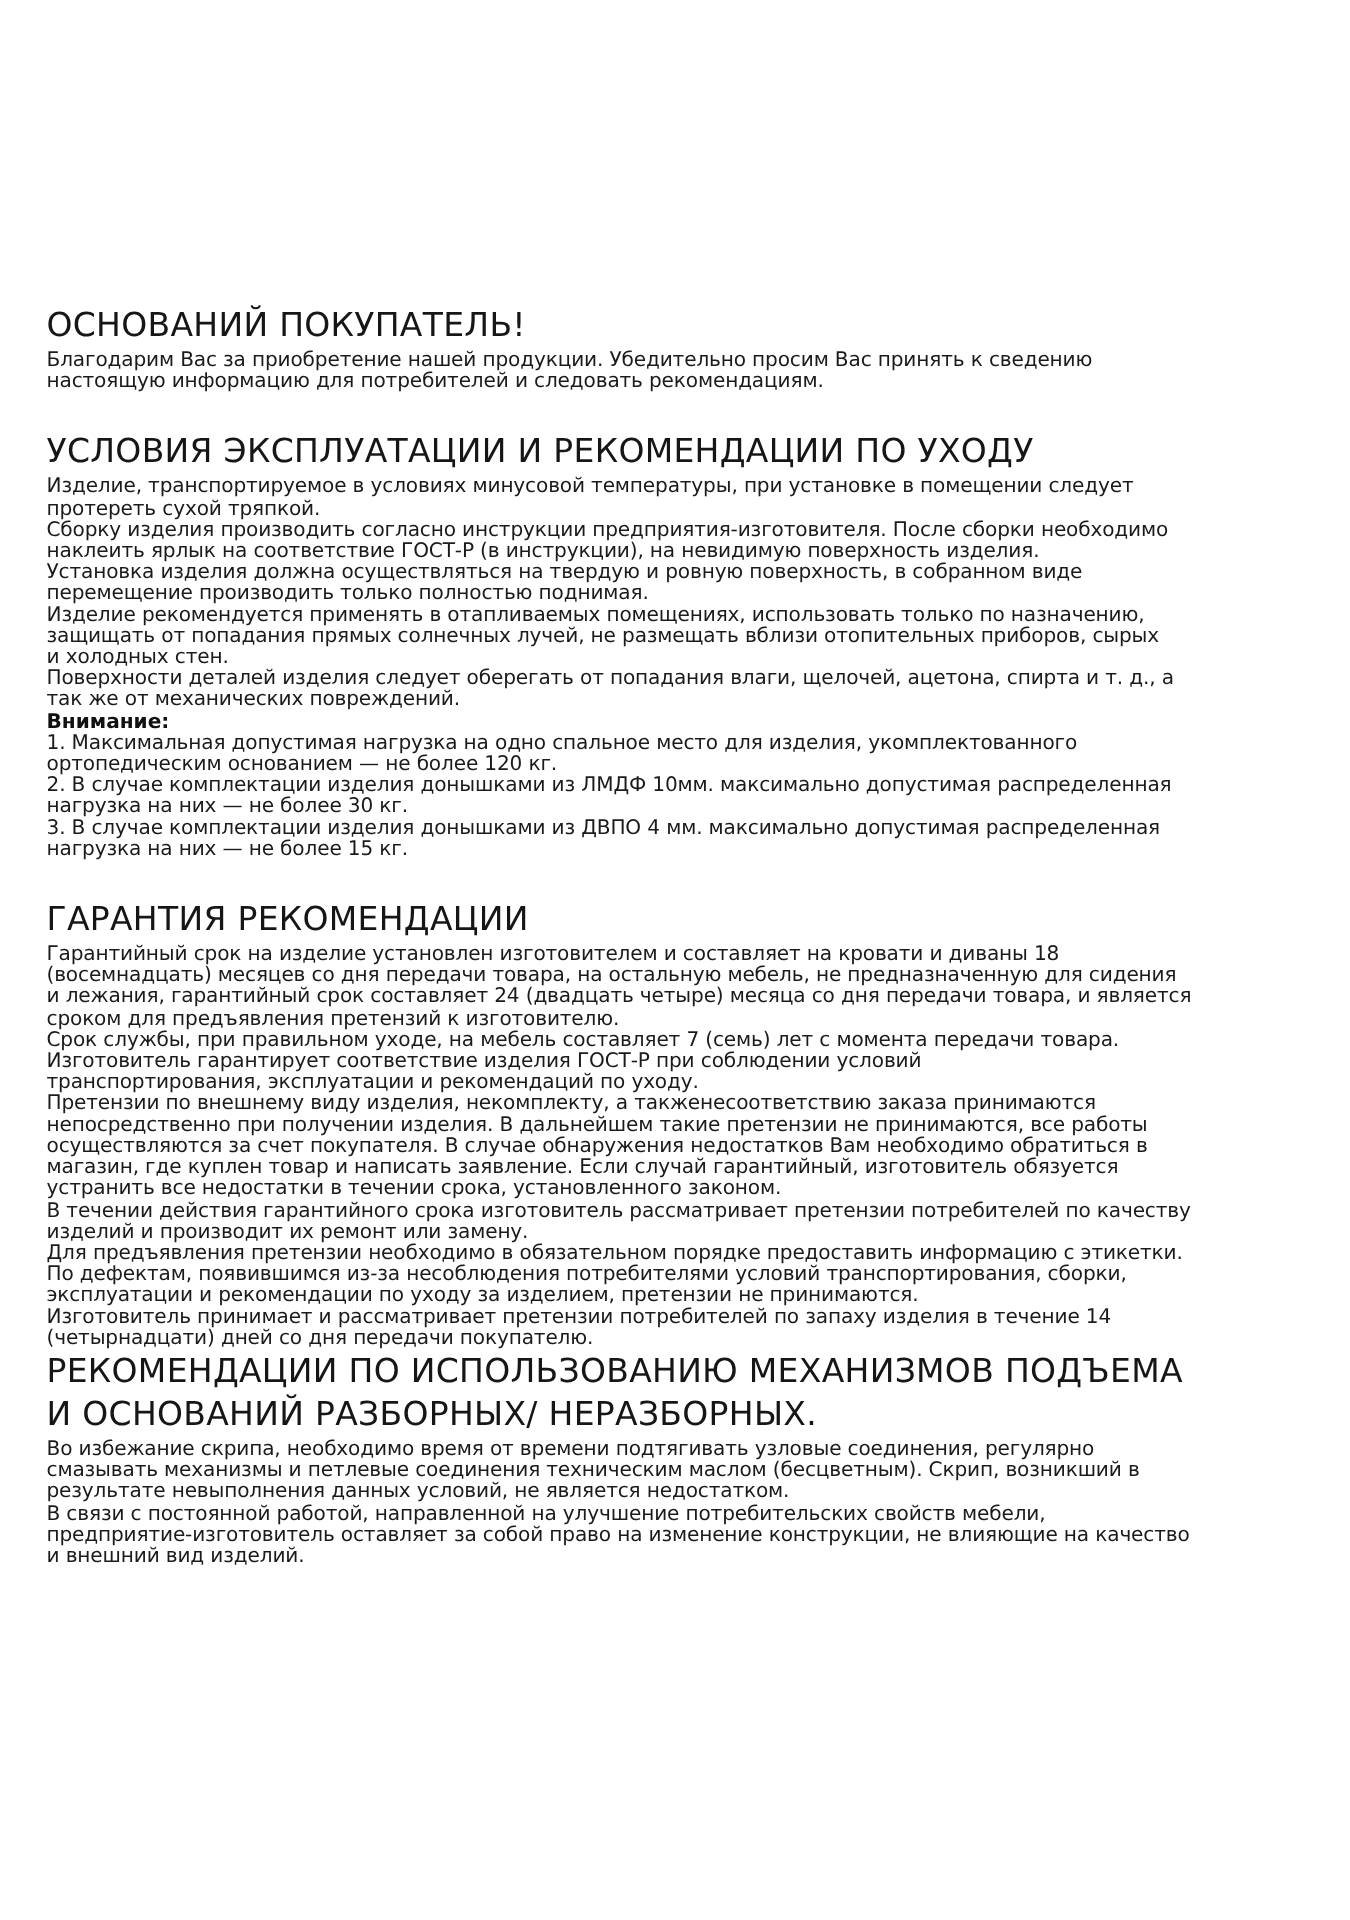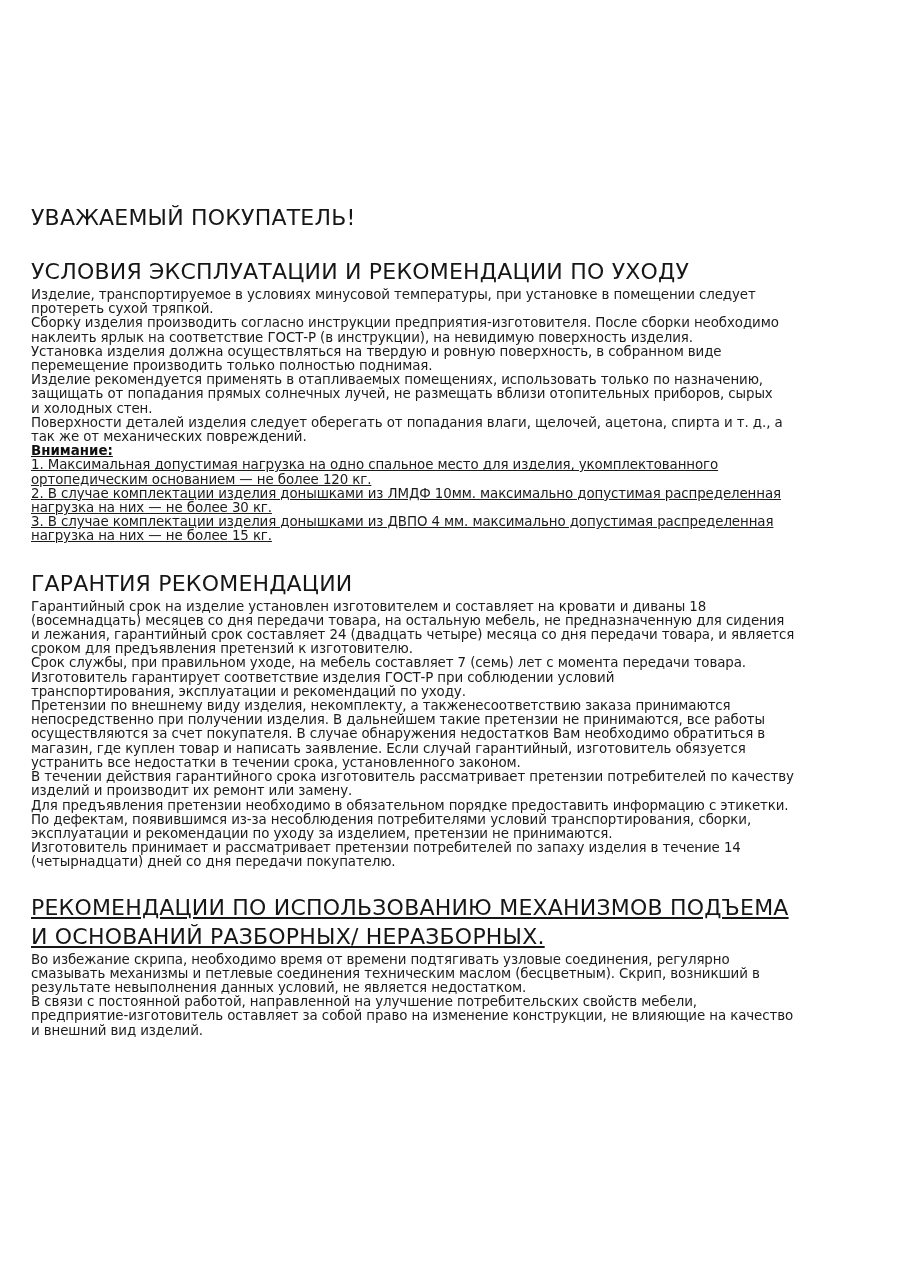--- a/index.html
+++ b/index.html
@@ -23,63 +23,64 @@
     }
     .doc-heading {
       font-size: 22px;
       font-weight: normal;
       line-height: 29px;
       letter-spacing: 0.2px;
       white-space: pre-line;
       color: #161616;
     }
     .doc-heading.mt { margin-top: 25px; }
-    .doc-heading.mt2 { margin-top: 23px; text-decoration: underline; }
+    .doc-heading.mt2 { margin-top: 0; }
     .body-text {
       font-size: 13.4px;
       line-height: 14.2px;
       letter-spacing: -0.1px;
       white-space: pre-line;
       width: 864px;
       color: #1b1b1b;
       margin-top: 2px;
     }
     .attention {
       font-size: 13.4px;
       line-height: 14.2px;
       font-weight: bold;
-      text-decoration: underline;
       color: #111111;
       display: block;
     }
   </style>
 </head>
 <body>
 
 <div class="page">
 
   <section>
-    <h1 class="doc-heading">УВАЖАЕМЫЙ ПОКУПАТЕЛЬ!</h1>
+    <h1 class="doc-heading">ОСНОВАНИЙ ПОКУПАТЕЛЬ!</h1>
+    <p class="body-text">Благодарим Вас за приобретение нашей продукции. Убедительно просим Вас принять к сведению
+настоящую информацию для потребителей и следовать рекомендациям.</p>
   </section>
 
   <section>
     <h1 class="doc-heading mt">УСЛОВИЯ ЭКСПЛУАТАЦИИ И РЕКОМЕНДАЦИИ ПО УХОДУ</h1>
     <p class="body-text">Изделие, транспортируемое в условиях минусовой температуры, при установке в помещении следует
 протереть сухой тряпкой.
 Сборку изделия производить согласно инструкции предприятия-изготовителя. После сборки необходимо
 наклеить ярлык на соответствие ГОСТ-Р (в инструкции), на невидимую поверхность изделия.
 Установка изделия должна осуществляться на твердую и ровную поверхность, в собранном виде
 перемещение производить только полностью поднимая.
 Изделие рекомендуется  применять в отапливаемых помещениях, использовать только по назначению,
 защищать от попадания прямых солнечных лучей, не размещать вблизи отопительных приборов, сырых
 и холодных стен.
 Поверхности деталей изделия следует оберегать от попадания влаги, щелочей, ацетона, спирта и т. д., а
 так же от механических повреждений.</p>
     <span class="attention">Внимание:</span>
-    <p class="body-text" style="margin-top:0;text-decoration:underline;">1. Максимальная допустимая нагрузка на одно спальное место для изделия, укомплектованного
+    <p class="body-text" style="margin-top:0;">1. Максимальная допустимая нагрузка на одно спальное место для изделия, укомплектованного
 ортопедическим основанием — не более 120 кг.
 2. В случае комплектации изделия донышками из ЛМДФ 10мм. максимально допустимая распределенная
 нагрузка на них — не более 30 кг.
 3. В случае комплектации изделия донышками из ДВПО 4 мм. максимально допустимая распределенная
 нагрузка на них — не более 15 кг.</p>
   </section>
 
   <section>
     <h1 class="doc-heading mt">ГАРАНТИЯ РЕКОМЕНДАЦИИ</h1>
     <p class="body-text">Гарантийный срок на изделие установлен изготовителем и составляет на кровати и диваны 18

